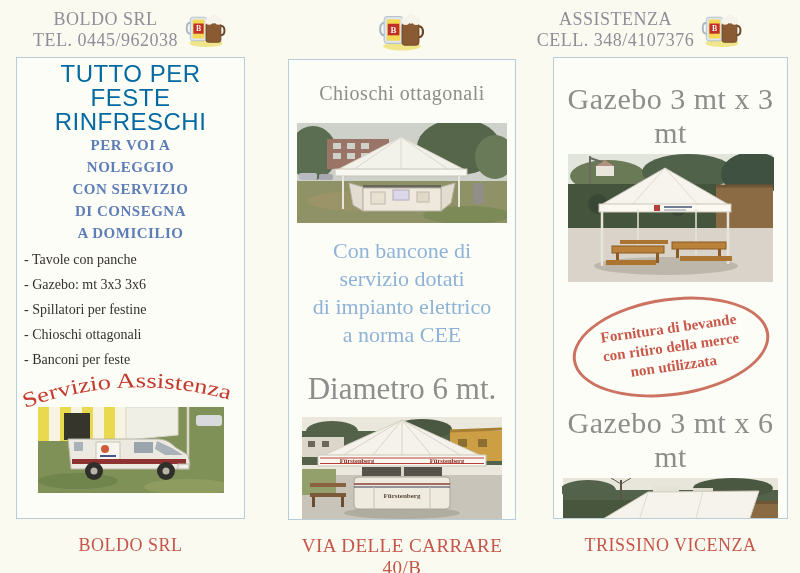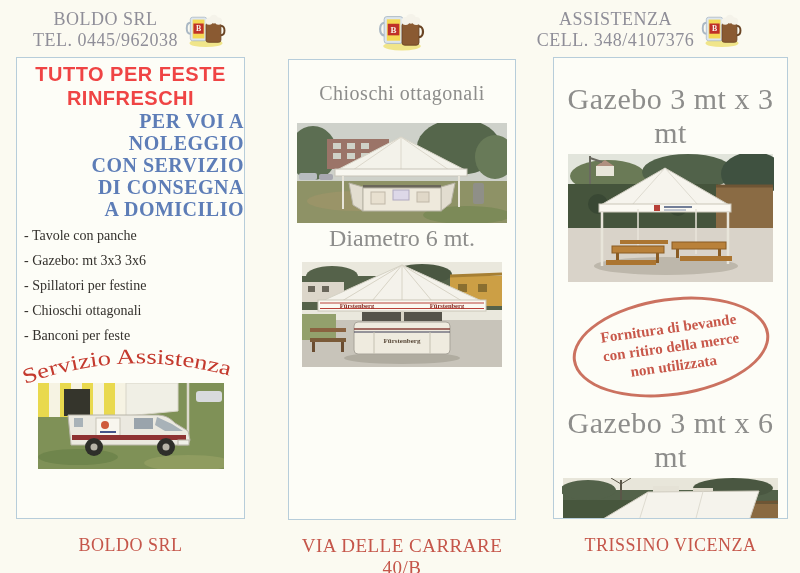--- a/index.html
+++ b/index.html
@@ -14,30 +14,30 @@
   .hdr-l{left:16px;width:229px;}
   .hdr-c{left:288px;width:228px;}
   .hdr-r{left:523px;width:235px;}
   .hdr-text{color:#8f8e98;font-size:18px;line-height:21px;text-align:center;padding-top:3px;letter-spacing:.5px;}
   
   .panel{position:absolute;top:57px;height:462px;background:#fdfdf7;border:1px solid #b7cdda;box-sizing:border-box;overflow:hidden;}
   .panel-l{left:16px;width:229px;}
   .panel-c{left:288px;width:228px;top:59px;height:461px;}
   .panel-r{left:553px;width:235px;}
   
-  .t-red{font-family:"Liberation Sans",sans-serif;font-weight:bold;color:#ef4444;font-size:20px;line-height:24px;text-align:center;letter-spacing:.5px;}
-  .t-blue{font-weight:bold;color:#5d7db7;font-size:20px;line-height:22px;text-align:right;letter-spacing:.5px;}
+  .t-red{font-family:"Liberation Sans",sans-serif;font-weight:normal;color:#0369a1;font-size:24px;line-height:24px;text-align:center;letter-spacing:.5px;}
+  .t-blue{font-weight:bold;color:#5d7db7;font-size:15px;line-height:22px;text-align:center;letter-spacing:.5px;}
   .list{margin-top:3px;padding-left:7px;color:#33302c;font-size:14px;line-height:25px;}
   .arc-wrap{margin-top:-4px;text-align:center;}
   .van-wrap{margin-top:-5px;text-align:center;}
   
   .c-title{color:#8d8d8b;font-size:20px;text-align:center;margin-top:22px;letter-spacing:.5px;}
   .c-photo1{margin:18px auto 0;width:210px;}
   .c-blue{margin-top:14px;color:#8fb3d6;font-size:22px;line-height:28px;text-align:center;}
-  .c-note{margin-top:2px;color:#8d8d8b;font-size:24px;text-align:center;}
+  .c-note{margin-top:22px;color:#8d8d8b;font-size:31px;text-align:center;}
   .c-photo2{margin:10px auto 0;width:202px;text-align:right;}
   
   .r-title{color:#8d8d8b;font-size:30px;text-align:center;letter-spacing:.5px;}
   .r-title-top{margin-top:24px;}
   .r-photo1{margin:4px auto 0;width:207px;}
   .stamp-zone{height:118px;display:flex;align-items:center;justify-content:center;margin-top:6px;}
   .stamp{width:192px;height:92px;border:3px solid #cb7260;border-radius:50%;transform:rotate(-8deg);
          display:flex;flex-direction:column;justify-content:center;align-items:center;
          color:#c8584a;font-weight:bold;font-size:15px;line-height:19px;text-align:center;}
   .r-photo2{margin:4px auto 0;width:217px;}
@@ -202,20 +202,26 @@
         <polygon points="52,60 66,64 66,88 56,82" fill="#e2ddd0" stroke="#b8b4a6"></polygon>
         <polygon points="144,64 158,60 154,80 144,88" fill="#e2ddd0" stroke="#b8b4a6"></polygon>
         <rect x="66" y="62" width="78" height="3" fill="#6a665a"></rect>
         <rect x="66" y="65" width="78" height="23" fill="#eee9dc" stroke="#b8b4a6"></rect>
         <rect x="74" y="69" width="14" height="12" fill="#e8e0d0" stroke="#c0b8a8"></rect>
         <rect x="96" y="67" width="16" height="10" fill="#ddd8e8" stroke="#b0aac0"></rect>
         <rect x="120" y="69" width="12" height="10" fill="#e0d8c8" stroke="#c0b8a8"></rect>
         <rect x="176" y="60" width="11" height="21" rx="2" fill="#8f8f88"></rect>
       </svg>
     </div>
+    <div class="c-blue">
+      <div>Con bancone di</div>
+      <div>servizio dotati</div>
+      <div>di impianto elettrico</div>
+      <div>a norma CEE</div>
+    </div>
     <div class="c-note">Diametro 6 mt.</div>
     <div class="c-photo2">
       <svg width="202" height="105" viewBox="0 0 200 105">
         <rect width="200" height="105" fill="#eae8dd"></rect>
         <rect x="0" y="14" width="200" height="34" fill="#55624a"></rect>
         <ellipse cx="30" cy="14" rx="26" ry="10" fill="#55624a"></ellipse>
         <ellipse cx="120" cy="12" rx="30" ry="10" fill="#4a5741"></ellipse>
         <rect x="0" y="20" width="42" height="20" fill="#dcd6ca"></rect>
         <rect x="6" y="24" width="7" height="6" fill="#6a665a"></rect>
           <rect x="20" y="24" width="7" height="6" fill="#6a665a"></rect>

